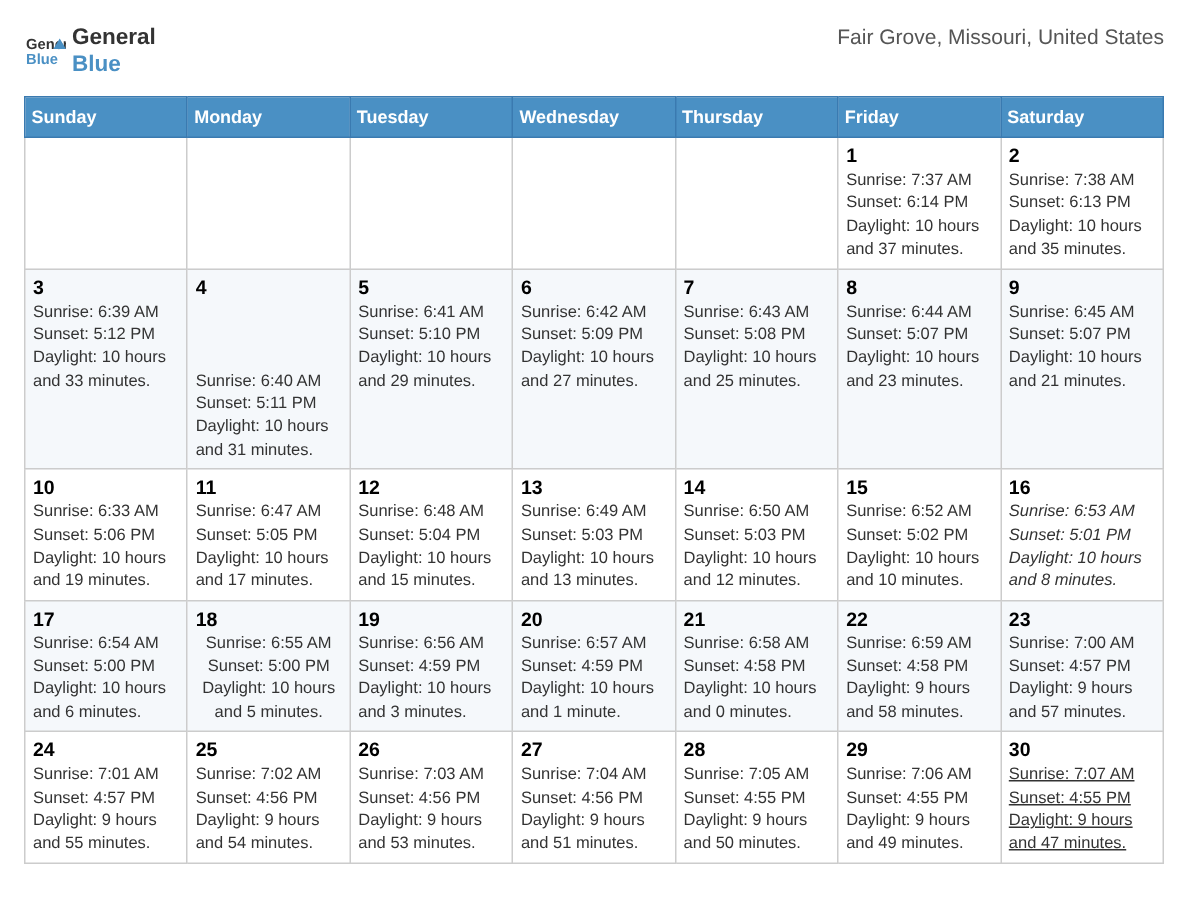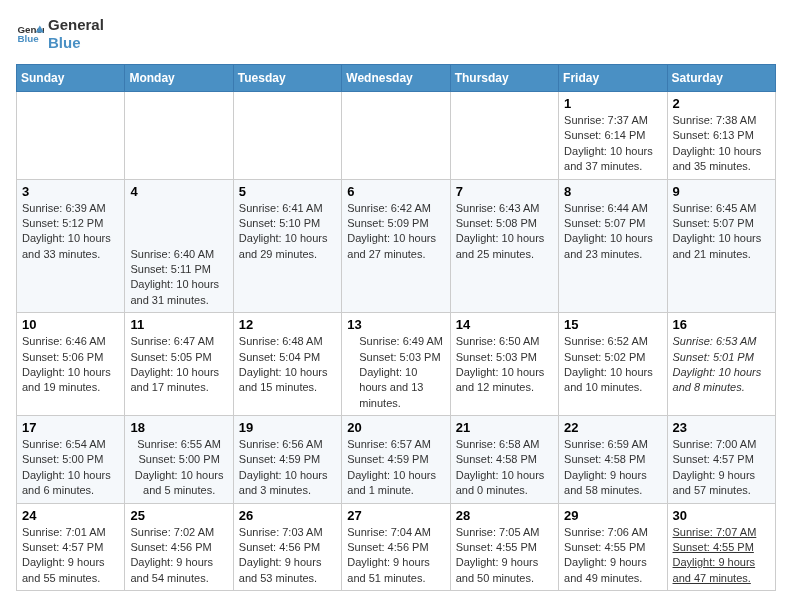--- a/index.html
+++ b/index.html
@@ -92,20 +92,21 @@
       <polygon points="34,8 40,18 28,18" fill="#4a90c4"></polygon>
     </svg>
     <div>
       <div style="font-size:15px;font-weight:bold;color:#333;line-height:1.2">
         <span style="color:#333">General</span><br>
         <span style="color:#4a90c4">Blue</span>
       </div>
     </div>
   </div>
   <div class="title-block">
+    <div class="location">Fair Grove, Missouri, United States</div>
   </div>
 </div>
 
 <table>
   <thead>
     <tr>
     <th>Sunday</th>
         <th>Monday</th>
         <th>Tuesday</th>
         <th>Wednesday</th>
@@ -174,39 +175,39 @@
         <td>
           <span class="day-num">9</span>
           <div class="day-info" style="white-space: pre-line;">Sunrise: 6:45 AM
 Sunset: 5:07 PM
 Daylight: 10 hours and 21 minutes.</div>
         </td>
       </tr>
       <tr>
         <td>
           <span class="day-num">10</span>
-          <div class="day-info" style="white-space: pre-line;">Sunrise: 6:46 AM
+          <div class="day-info" style="white-space: pre-line;">Sunrise: 6:33 AM
 Sunset: 5:06 PM
 Daylight: 10 hours and 19 minutes.</div>
         </td>
         <td>
           <span class="day-num">11</span>
           <div class="day-info" style="white-space: pre-line;">Sunrise: 6:47 AM
 Sunset: 5:05 PM
 Daylight: 10 hours and 17 minutes.</div>
         </td>
         <td>
           <span class="day-num">12</span>
           <div class="day-info" style="white-space: pre-line;">Sunrise: 6:48 AM
 Sunset: 5:04 PM
 Daylight: 10 hours and 15 minutes.</div>
         </td>
         <td>
           <span class="day-num">13</span>
-          <div class="day-info" style="white-space: pre-line; margin-left: 12px;">Sunrise: 6:49 AM
+          <div class="day-info" style="white-space: pre-line;">Sunrise: 6:49 AM
 Sunset: 5:03 PM
 Daylight: 10 hours and 13 minutes.</div>
         </td>
         <td>
           <span class="day-num">14</span>
           <div class="day-info" style="white-space: pre-line;">Sunrise: 6:50 AM
 Sunset: 5:03 PM
 Daylight: 10 hours and 12 minutes.</div>
         </td>
         <td>

